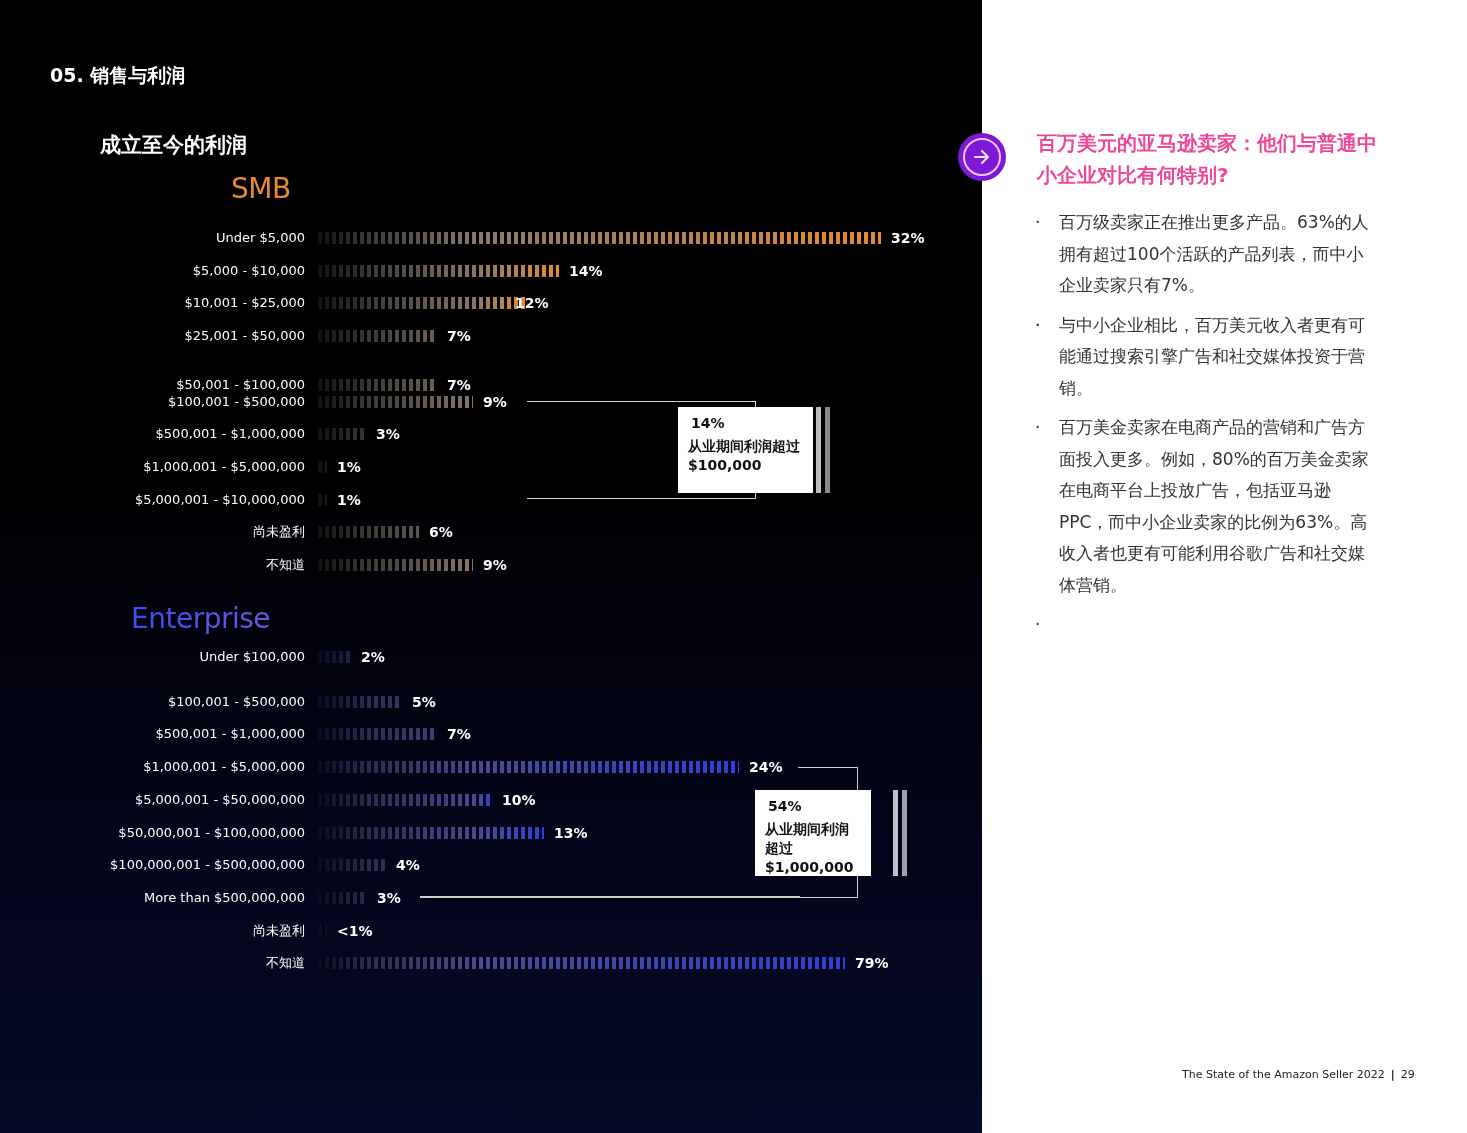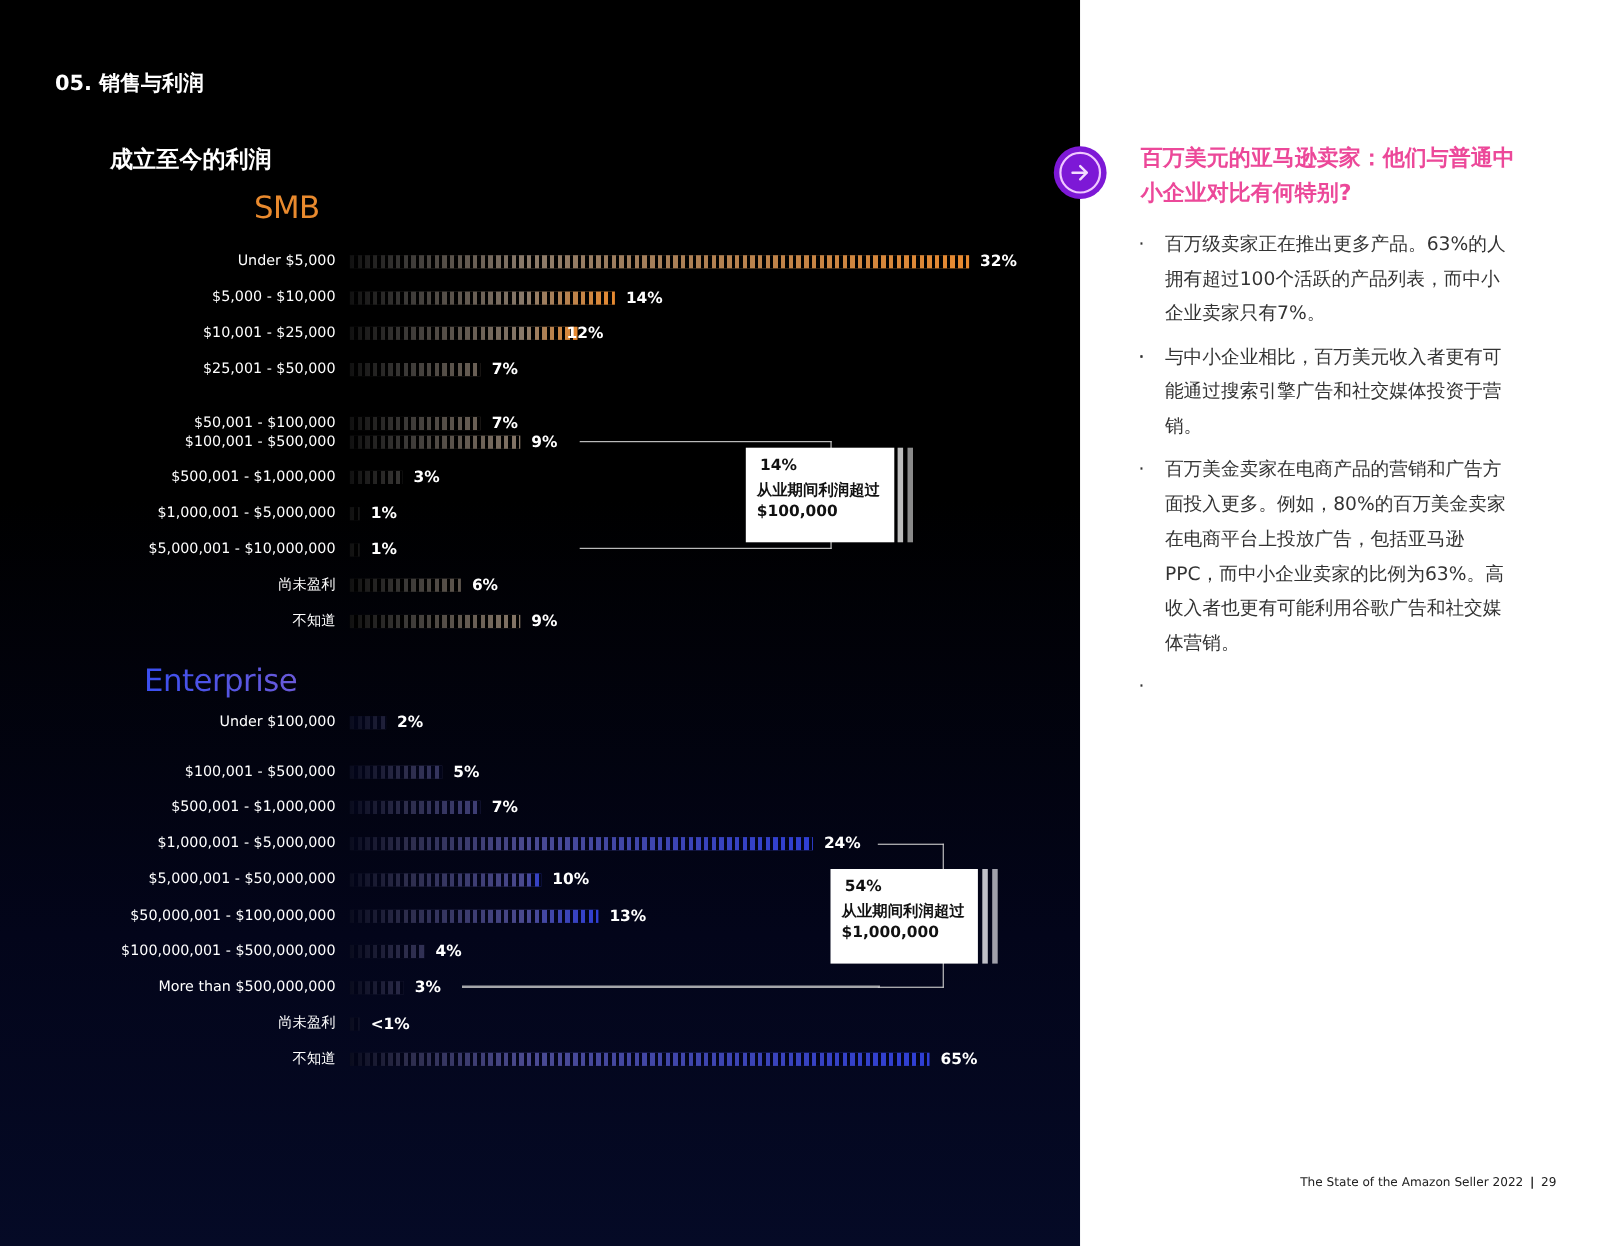--- a/index.html
+++ b/index.html
@@ -165,27 +165,27 @@
         <div class="bar-value" style="left: 377px;">3%</div>
       </div>
       <div class="row" style="top: 920.6px;">
         <div class="row-label">尚未盈利</div>
         <div class="bar ent" style="width: 9px;"></div>
         <div class="bar-value" style="left: 337px;">&lt;1%</div>
       </div>
       <div class="row" style="top: 953.3px;">
         <div class="row-label">不知道</div>
         <div class="bar ent" style="width: 527px;"></div>
-        <div class="bar-value" style="left: 855px;">65%</div>
+        <div class="bar-value" style="left: 855px;">79%</div>
       </div>
     </div>
 
   <div class="bracket" style="left:798px; top:767px; width:60px; height:131px;"></div>
   <div class="bracket" style="left:420px; top:896px; width:0; height:0; border-top:1.5px solid #cfcfcf; border-right:none; width:380px;"></div>
-  <div class="callout" style="left:755px; top:790px; width:134px; height:86px;">
+  <div class="callout" style="left:755px; top:790px; width:116px; height:86px;">
     <div class="pct">54%</div>
     <div class="txt">从业期间利润超过</div>
     <div class="txt">$1,000,000</div>
   </div>
   <div class="stripe" style="left:893px; top:790px; height:86px; background:#c0c0c8;"></div>
   <div class="stripe" style="left:902px; top:790px; height:86px; background:#a0a0aa;"></div>
 </div>
 
 <div class="right-panel"></div>
 

